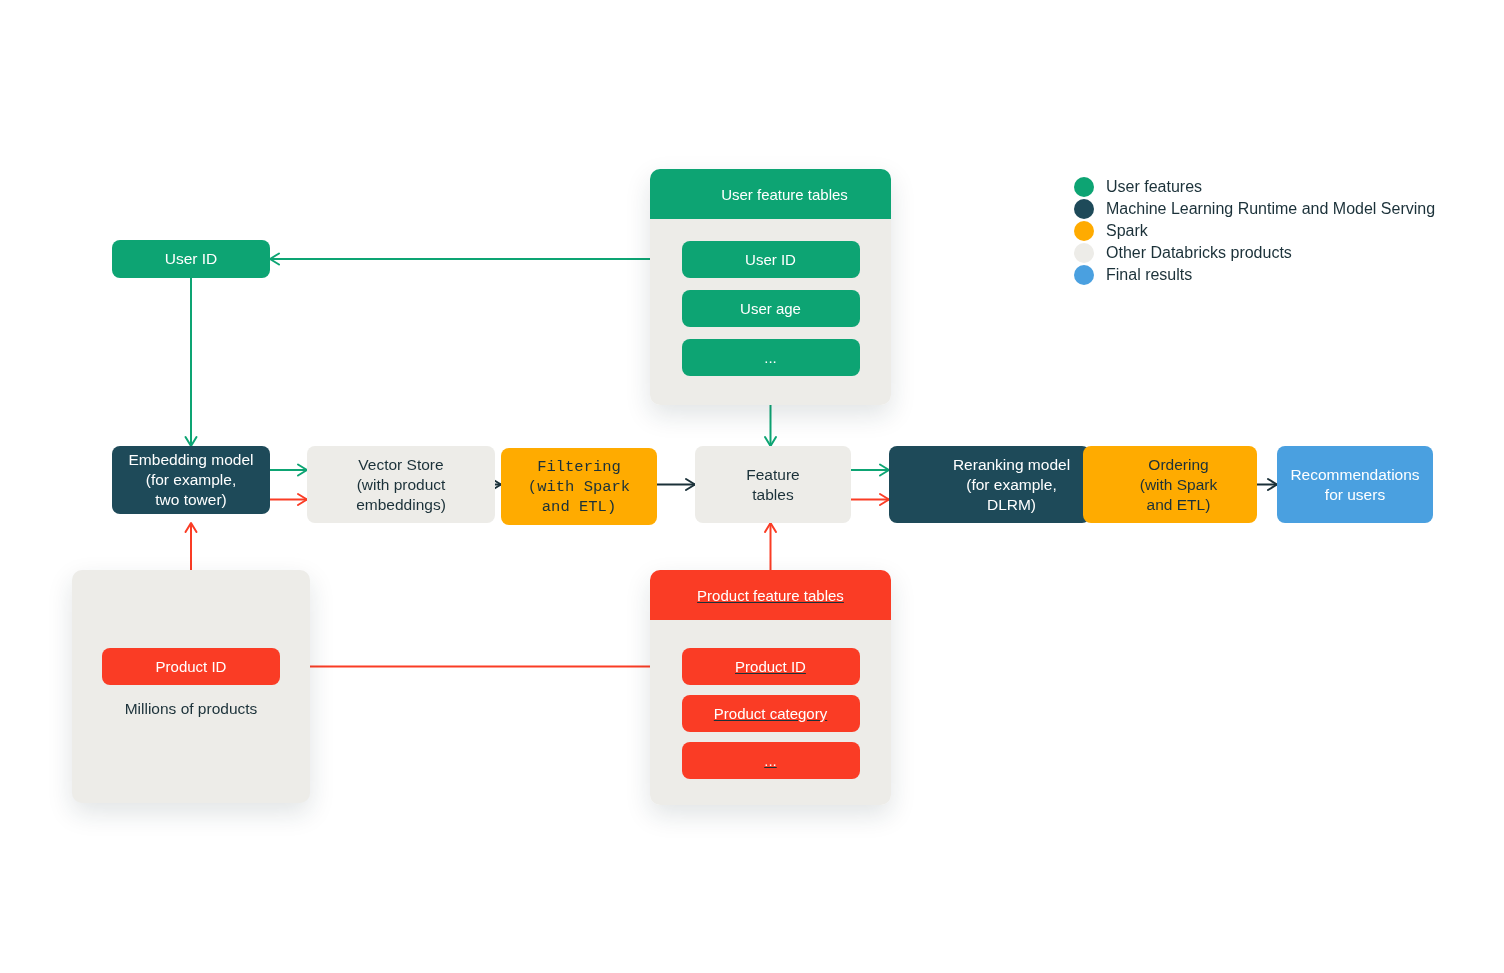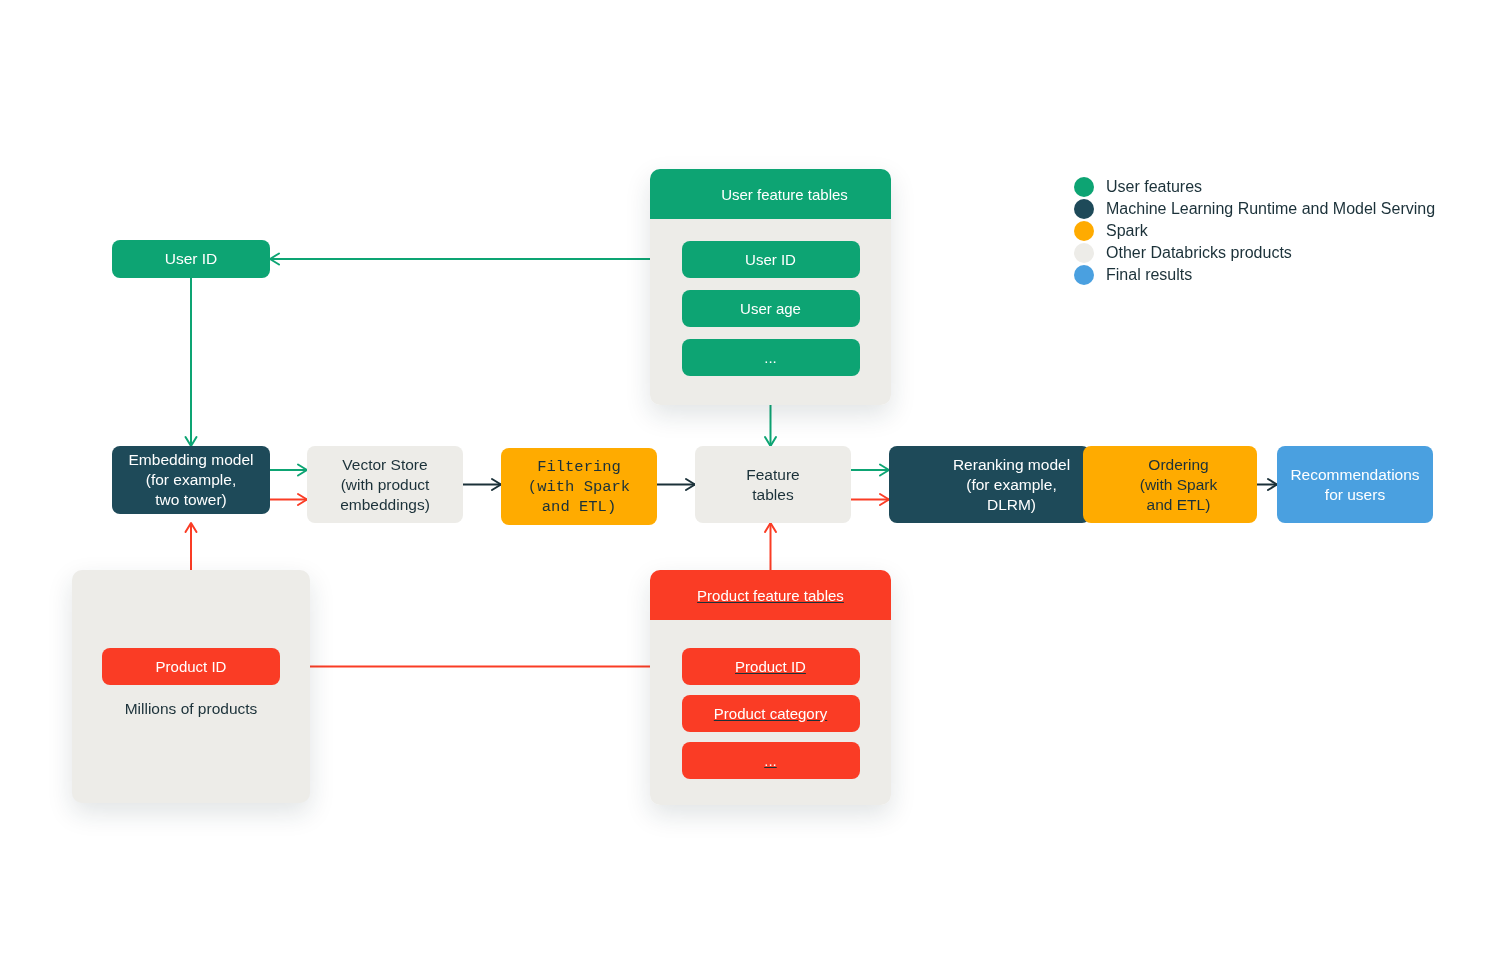--- a/index.html
+++ b/index.html
@@ -36,21 +36,21 @@
     color:#ffffff;font-size:15px;font-weight:500;
   }
   .caption{
     margin-top:15px;font-size:15.5px;font-weight:500;color:#1B3139;text-align:center;
   }
   
   #n-user-id-left{left:112px;top:240px;width:158px;height:38px;}
   #n-uf-panel{left:650px;top:169px;width:241px;height:236px;}
   #n-uf-panel .panel-body{height:186px;padding-top:22px;gap:12px;box-sizing:border-box;}
   #n-embedding{left:112px;top:446px;width:158px;height:68px;}
-  #n-vector{left:307px;top:446px;width:156px;height:77px;}
+  #n-vector{left:307px;top:446px;width:188px;height:77px;}
   #n-filtering{left:501px;top:448px;width:156px;height:77px;font-family:Liberation Mono, monospace;}
   #n-feature{left:695px;top:446px;width:156px;height:77px;}
   #n-rerank{left:889px;top:446px;width:157px;height:77px;}
   #n-ordering{left:1083px;top:446px;width:157px;height:77px;}
   #n-recommend{left:1277px;top:446px;width:156px;height:77px;}
   #n-pf-panel{left:650px;top:570px;width:241px;height:235px;text-decoration:underline;}
   #n-pf-panel .panel-body{height:185px;padding-top:28px;gap:10px;box-sizing:border-box;}
   #n-millions-panel{
     left:72px;top:570px;width:238px;height:233px;border-radius:10px;
     display:flex;flex-direction:column;align-items:center;padding-top:78px;box-sizing:border-box;

